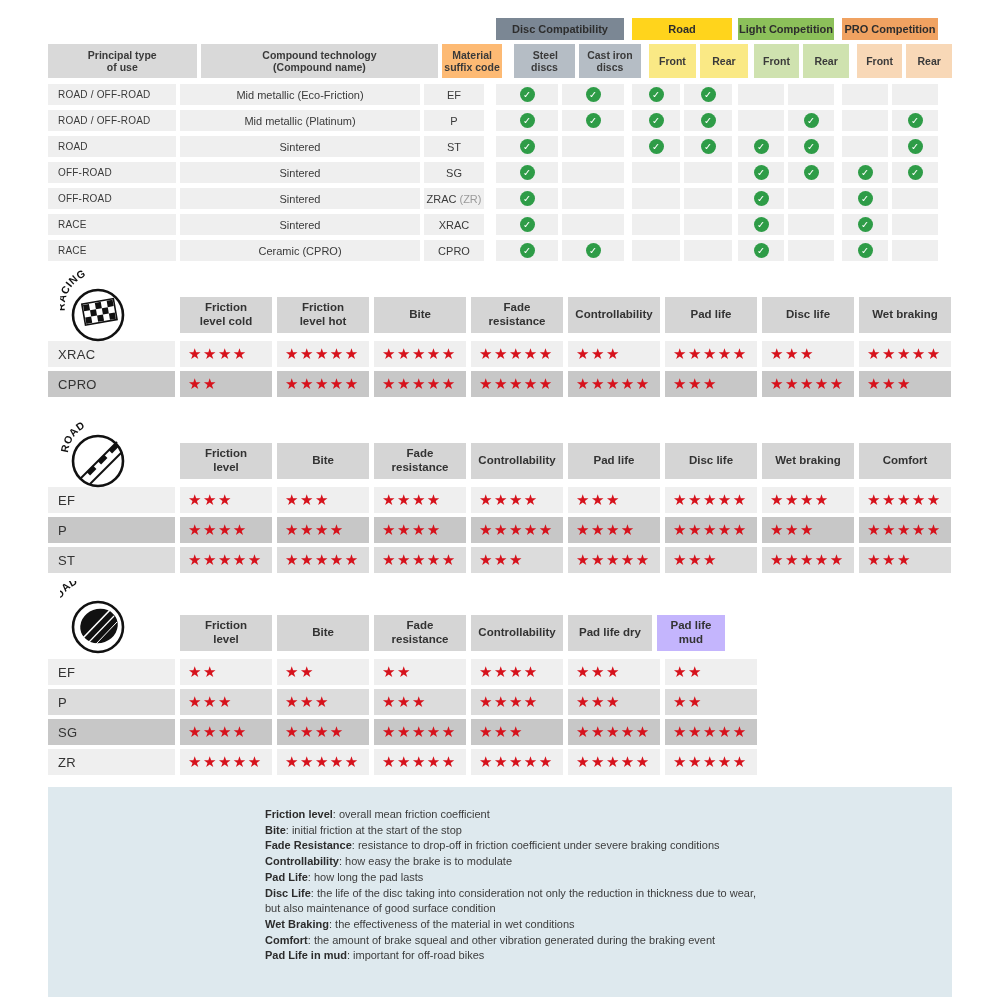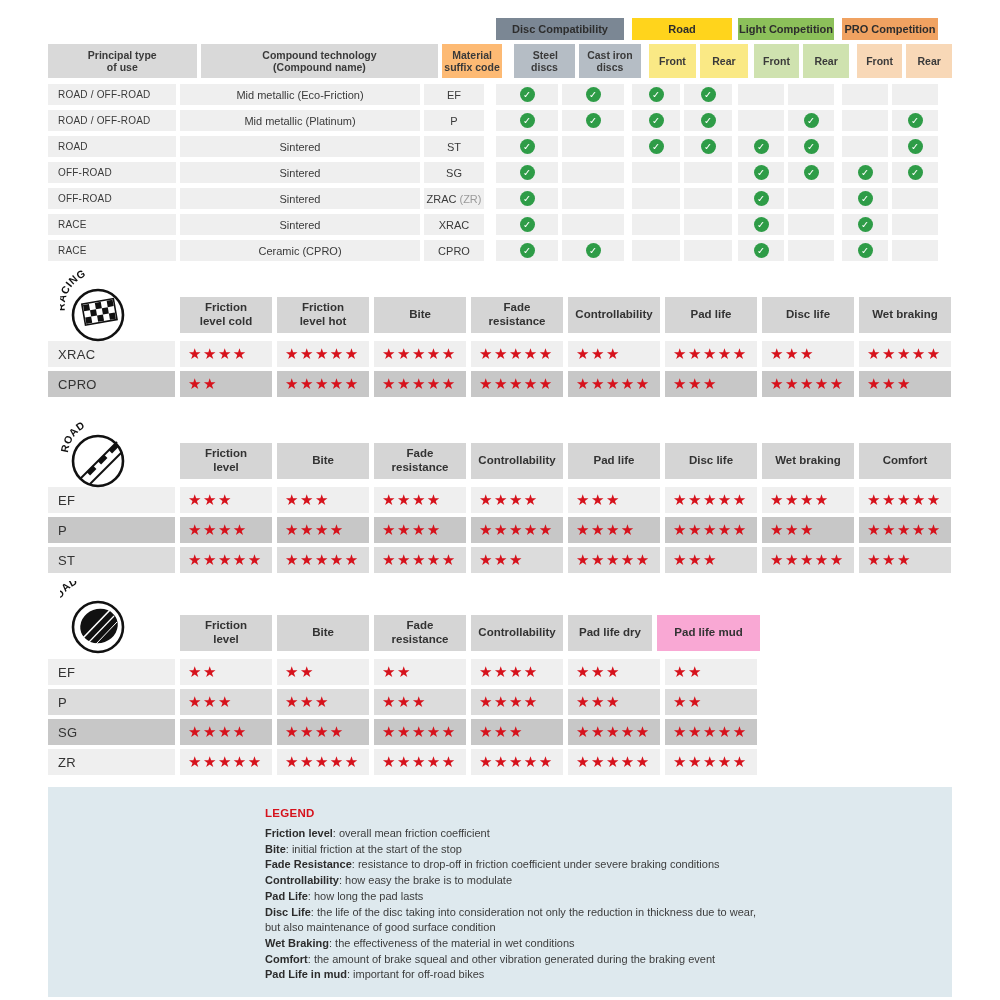--- a/index.html
+++ b/index.html
@@ -355,21 +355,21 @@
             </svg></div>
           <div class="crow" style="margin-bottom: 8px;">
             <div class="cell" style="width: 127px; margin-right: 5px;"></div>
             <div class="cell rhead" style="width: 92px; margin-right: 5px; background: rgb(213, 213, 213);">Friction
 level</div>
             <div class="cell rhead" style="width: 92px; margin-right: 5px; background: rgb(213, 213, 213);">Bite</div>
             <div class="cell rhead" style="width: 92px; margin-right: 5px; background: rgb(213, 213, 213);">Fade
 resistance</div>
             <div class="cell rhead" style="width: 92px; margin-right: 5px; background: rgb(213, 213, 213);">Controllability</div>
             <div class="cell rhead" style="width: 84px; margin-right: 5px; background: rgb(213, 213, 213);">Pad life dry</div>
-            <div class="cell rhead" style="width: 103px; margin-right: 8px; background: #f9a8d4;">Pad life mud</div>
+            <div class="cell rhead" style="width: 68px; margin-right: 8px; background: #c4b5fd;">Pad life mud</div>
           </div>
           <div class="crow" style="margin-bottom: 4px;">
             <div class="cell rlabel" style="width: 127px; margin-right: 5px; background: rgb(239, 239, 239);">EF</div>
             <div class="cell stars" style="width: 92px; margin-right: 5px; background: rgb(239, 239, 239); color: rgb(214, 18, 28);">★★</div>
             <div class="cell stars" style="width: 92px; margin-right: 5px; background: rgb(239, 239, 239); color: rgb(214, 18, 28);">★★</div>
             <div class="cell stars" style="width: 92px; margin-right: 5px; background: rgb(239, 239, 239); color: rgb(214, 18, 28);">★★</div>
             <div class="cell stars" style="width: 92px; margin-right: 5px; background: rgb(239, 239, 239); color: rgb(214, 18, 28);">★★★★</div>
             <div class="cell stars" style="width: 92px; margin-right: 5px; background: rgb(239, 239, 239); color: rgb(214, 18, 28);">★★★</div>
             <div class="cell stars" style="width: 92px; margin-right: 0px; background: rgb(239, 239, 239); color: rgb(214, 18, 28);">★★</div>
           </div>
@@ -397,21 +397,20 @@
             <div class="cell stars" style="width: 92px; margin-right: 5px; background: rgb(239, 239, 239); color: rgb(214, 18, 28);">★★★★★</div>
             <div class="cell stars" style="width: 92px; margin-right: 5px; background: rgb(239, 239, 239); color: rgb(214, 18, 28);">★★★★★</div>
             <div class="cell stars" style="width: 92px; margin-right: 5px; background: rgb(239, 239, 239); color: rgb(214, 18, 28);">★★★★★</div>
             <div class="cell stars" style="width: 92px; margin-right: 5px; background: rgb(239, 239, 239); color: rgb(214, 18, 28);">★★★★★</div>
             <div class="cell stars" style="width: 92px; margin-right: 0px; background: rgb(239, 239, 239); color: rgb(214, 18, 28);">★★★★★</div>
           </div>
         </div>
       </div>
     <div class="legend-panel" id="legend-panel" style="background: rgb(222, 233, 238); margin-top: 12px;">
       <div class="legend-inner">
-        <div class="legend-title" style="color: rgb(214, 18, 28);">LEGEND</div>
         <div id="legend-items">
             <div class="legend-item"><b>Friction level</b>: overall mean friction coefficient</div>
             <div class="legend-item"><b>Bite</b>: initial friction at the start of the stop</div>
             <div class="legend-item"><b>Fade Resistance</b>: resistance to drop-off in friction coefficient under severe braking conditions</div>
             <div class="legend-item"><b>Controllability</b>: how easy the brake is to modulate</div>
             <div class="legend-item"><b>Pad Life</b>: how long the pad lasts</div>
             <div class="legend-item"><b>Disc Life</b>: the life of the disc taking into consideration not only the reduction in thickness due to wear,</div>
             <div class="legend-item">but also maintenance of good surface condition</div>
             <div class="legend-item"><b>Wet Braking</b>: the effectiveness of the material in wet conditions</div>
             <div class="legend-item"><b>Comfort</b>: the amount of brake squeal and other vibration generated during the braking event</div>

